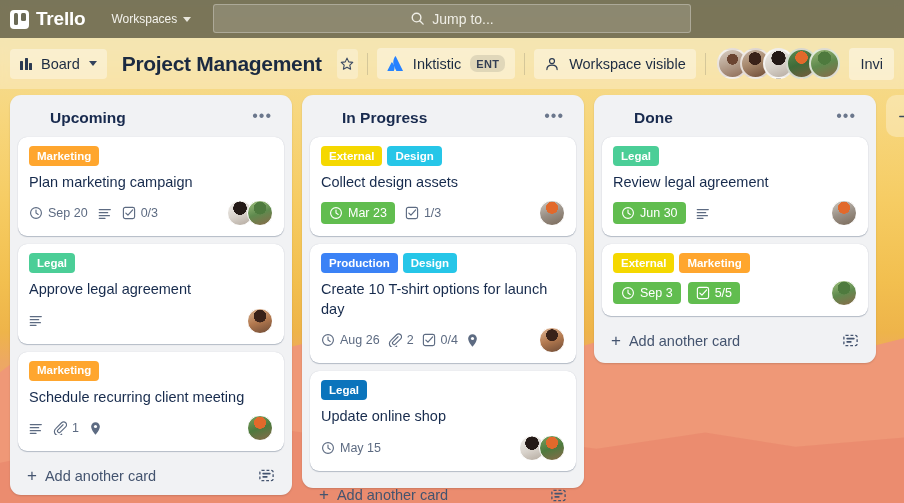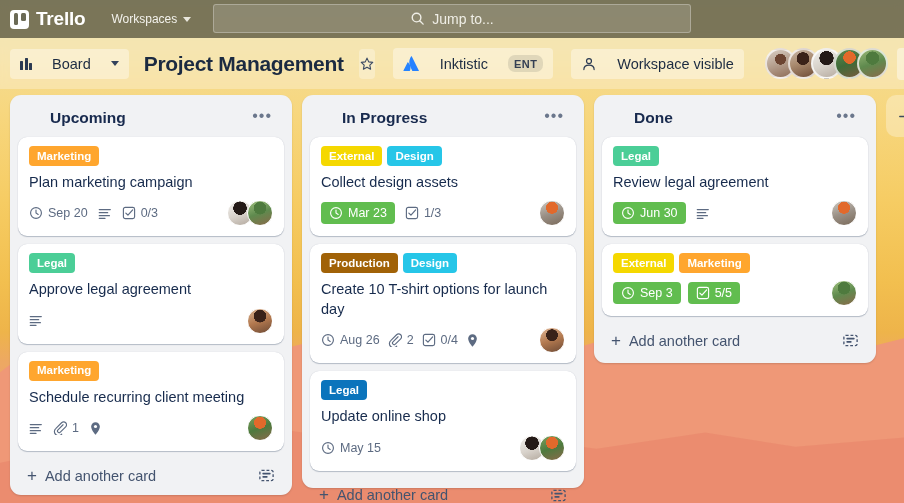--- a/index.html
+++ b/index.html
@@ -92,21 +92,21 @@
   #boardbar {
     position: relative; z-index: 4;
     height: 51px;
     background: rgba(255,255,255,.28);
     backdrop-filter: blur(3px);
     display:flex; align-items:center; gap:9px;
     padding: 0 10px;
     overflow: hidden;
   }
   .bb-chip {
-    display:flex; align-items:center; gap:20px;
+    display:flex; align-items:center; gap:9px;
     background: rgba(255,255,255,.38);
     border-radius:4px; padding:7px 10px;
     color:#1c2b42; font-size:14.5px; white-space:nowrap;
   }
   .board-icon { display:flex; gap:1.5px; align-items:flex-end; height:12px; }
   .board-icon i { display:block; width:3px; background:#2b3a52; border-radius:.5px; }
   .board-icon i:nth-child(1){height:9px;}
   .board-icon i:nth-child(2){height:12px;}
   .board-icon i:nth-child(3){height:7px;}
   .caret-d { width:0;height:0;border-left:4.5px solid transparent;border-right:4.5px solid transparent;border-top:5px solid #33425c; }
@@ -440,21 +440,21 @@
           </span>
           <span class="spacer"></span>
           <span class="members">
             <span class="mav" style="background:radial-gradient(circle at 50% 28%, #e2692b 0 28%, transparent 29%), linear-gradient(160deg,#cfcac2,#9a9086 50%,#7a6a5a)"></span>
           </span>
         </div>
       </div>
 
       <div class="card">
         <div class="labels">
-          <span class="label" style="background:#a16207">Production</span>
+          <span class="label" style="background:#3b82f6">Production</span>
           <span class="label" style="background:#26c6e8">Design</span>
         </div>
         <div class="card-title">Create 10 T-shirt options for launch day</div>
         <div class="badges" style="gap:8px">
           <span class="badge">
             <svg width="14" height="14" viewBox="0 0 16 16">
               <circle cx="8" cy="8" r="6.2" fill="none" stroke="#5d6b82" stroke-width="1.3"></circle>
               <path d="M8 4.6V8l2.5 1.6" fill="none" stroke="#5d6b82" stroke-width="1.3" stroke-linecap="round"></path>
             </svg>
             <span>Aug 26</span>

